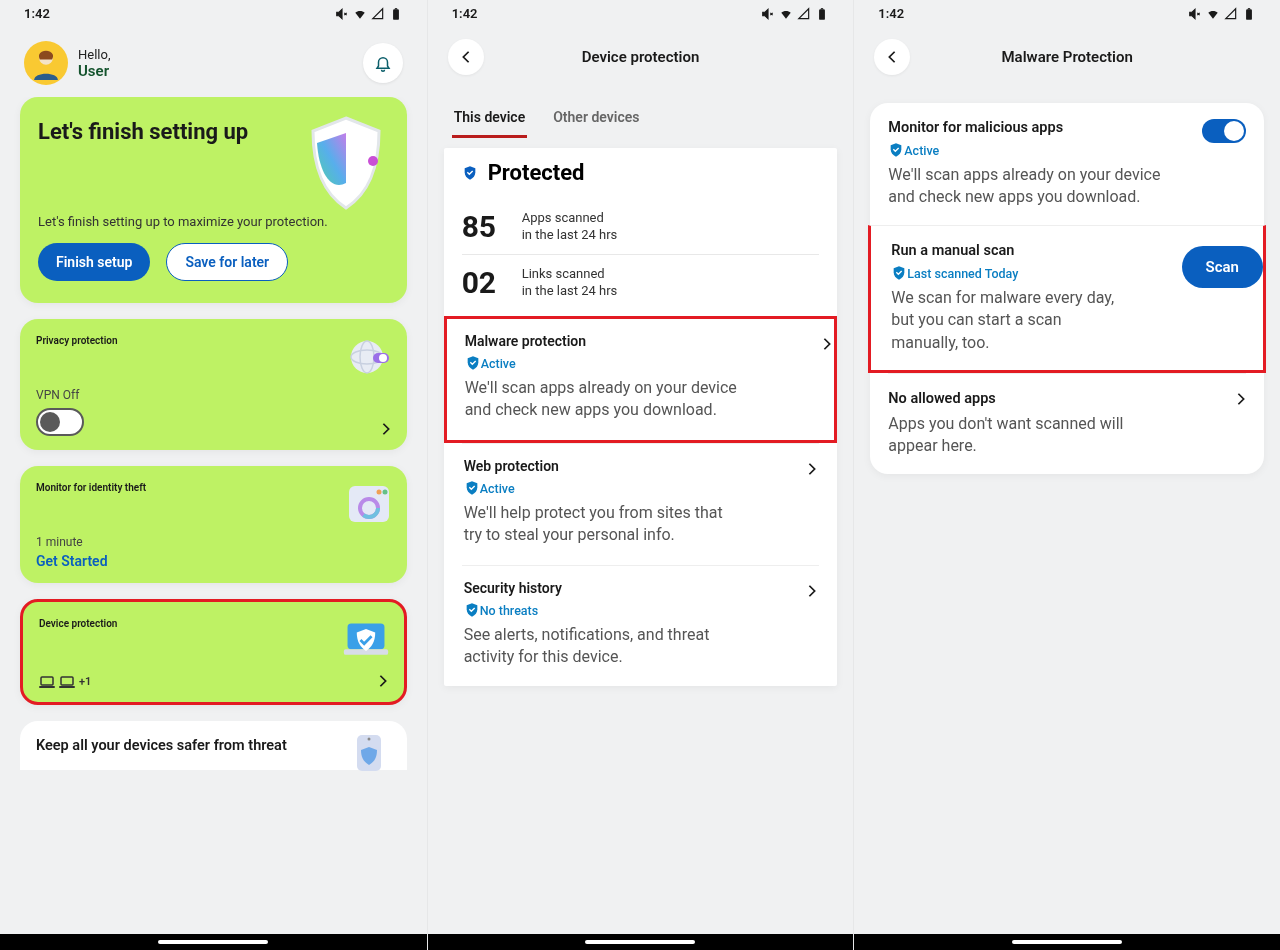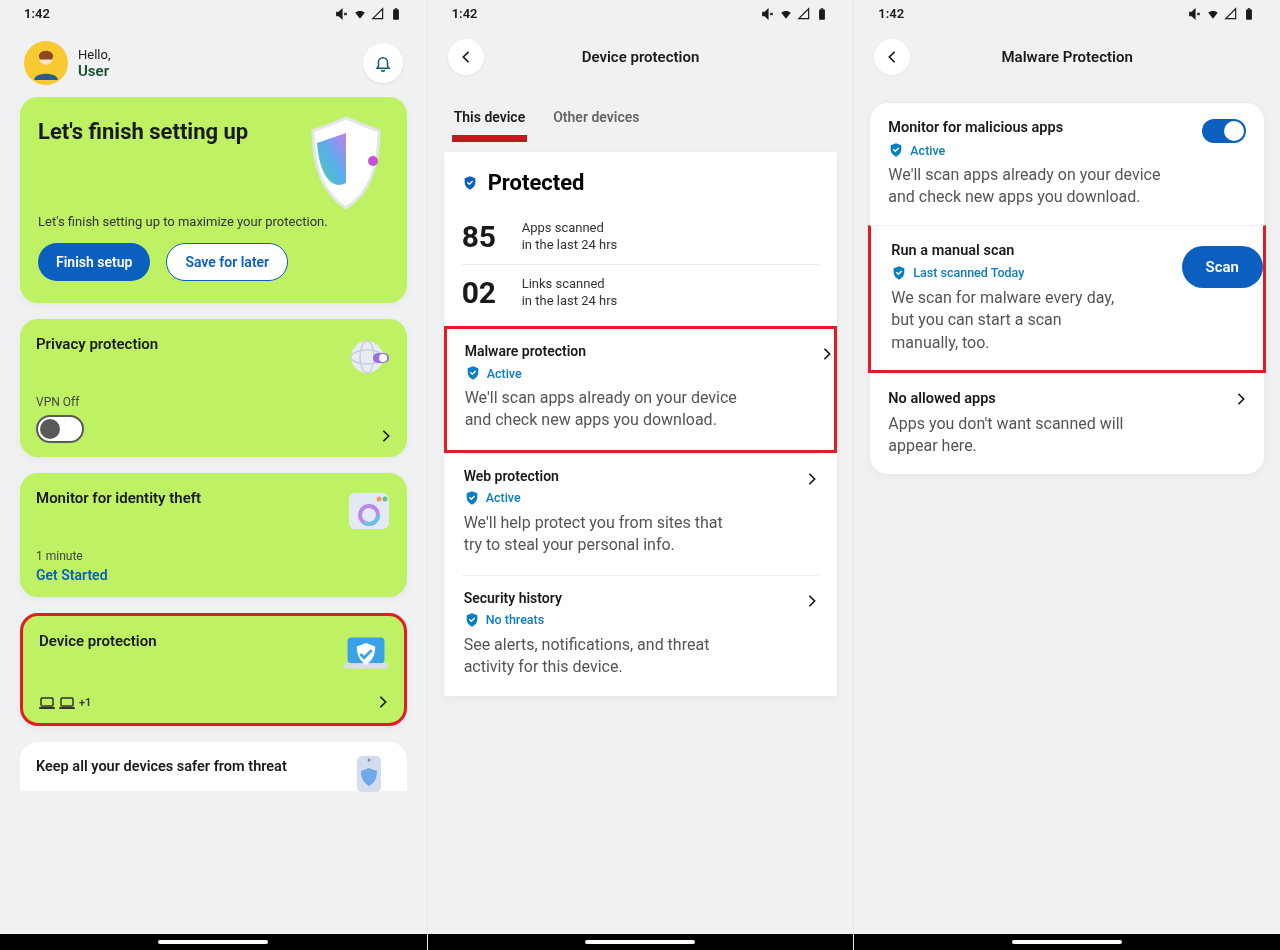--- a/index.html
+++ b/index.html
@@ -26,21 +26,21 @@
   .card { background: #bef264; border-radius: 18px; box-shadow: 0 2px 8px rgba(0,0,0,0.05); margin-bottom: 16px; padding: 22px 18px; position: relative; }
   .card-sm { padding: 16px 16px 14px; }
   .setup-card h1 { font-size: 22px; font-weight: 700; color: #1a1a1a; margin-bottom: 8px; }
   .setup-card .shield { position: absolute; right: 16px; top: 16px; width: 90px; height: 100px; }
   .setup-text { font-size: 13px; color: #333; margin-top: 70px; margin-bottom: 14px; }
   .btn-row { display: flex; gap: 16px; }
   .btn { border-radius: 999px; padding: 10px 18px; font-size: 14px; font-weight: 600; cursor: pointer; border: none; }
   .btn-primary { background: #0a5fbf; color: #fff; }
   .btn-outline { background: #fff; color: #0a5fbf; border: 1.5px solid #0a5fbf; }
 
-  .card-title { font-size: 15px; font-weight: 600; color: #1a1a1a; }
+  .card-title { font-size: 10px; font-weight: 600; color: #1a1a1a; }
   .card-icon { position: absolute; right: 14px; top: 14px; width: 48px; height: 48px; border-radius: 10px; display: flex; align-items: center; justify-content: center; }
   .vpn-sub { font-size: 12px; color: #444; margin-top: 42px; }
   .toggle-off { width: 48px; height: 28px; border-radius: 14px; border: 2px solid #5a5a5a; background: #fff; position: relative; margin-top: 6px; }
   .toggle-off::after { content: ''; position: absolute; left: 2px; top: 2px; width: 20px; height: 20px; border-radius: 50%; background: #5a5a5a; }
   .chev-br { position: absolute; right: 16px; bottom: 14px; }
   .sub-text { font-size: 12px; color: #444; margin-top: 42px; }
   .link-text { font-size: 14px; font-weight: 600; color: #0a5fbf; margin-top: 4px; }
 
   .highlight-box { border: 3px solid #e31b23; border-radius: 18px; }
   .device-icons { display: flex; align-items: center; gap: 4px; margin-top: 46px; font-size: 11px; color: #333; font-weight: 600; }
@@ -51,34 +51,34 @@
   .nav-pill { width: 110px; height: 4px; background: #fff; border-radius: 2px; }
 
   
   .page-header { display: flex; align-items: center; padding: 14px 20px; position: relative; }
   .back-btn { width: 36px; height: 36px; border-radius: 50%; background: #fff; display: flex; align-items: center; justify-content: center; cursor: pointer; box-shadow: 0 1px 3px rgba(0,0,0,0.06); }
   .page-title { position: absolute; left: 50%; transform: translateX(-50%); font-size: 15px; font-weight: 600; color: #1a1a1a; }
 
   
   .tabs { display: flex; gap: 24px; padding: 0 24px; margin-top: 10px; }
   .tab { font-size: 14px; font-weight: 600; color: #666; padding: 10px 2px; cursor: pointer; }
-  .tab.active { color: #1a1a1a; border-bottom: 7px solid #b91c1c; }
-
-  .status-card { background: #fff; border-radius: 2px; margin: 10px 16px 16px; box-shadow: 0 2px 8px rgba(0,0,0,0.05); padding: 18px 18px 0; }
+  .tab.active { color: #1a1a1a; border-bottom: 3px solid #b91c1c; }
+
+  .status-card { background: #fff; border-radius: 2px; margin: 10px 16px 16px; box-shadow: 0 2px 8px rgba(0,0,0,0.05); padding: 12px 18px 0; }
   .protected-row { display: flex; align-items: center; gap: 10px; margin-bottom: 14px; }
   .protected-row h2 { font-size: 22px; font-weight: 700; }
   .stat-row { display: flex; align-items: center; gap: 16px; padding: 10px 0; }
   .stat-row + .stat-row { border-top: 1px solid #e8e8e8; }
   .stat-num { font-size: 30px; font-weight: 700; color: #1a1a1a; min-width: 44px; }
   .stat-labels { font-size: 13px; color: #333; line-height: 1.3; }
 
   .section-block { padding: 14px 2px 18px; border-top: 1px solid #eee; position: relative; }
   .section-block:first-of-type { border-top: none; }
   .sec-title { font-size: 14px; font-weight: 600; color: #1a1a1a; margin-bottom: 6px; }
-  .status-line { display: flex; align-items: center; gap: 6px; font-size: 12.5px; color: #0a7ec2; font-weight: 500; margin-bottom: 6px; }
+  .status-line { display: flex; align-items: flex-end; gap: 0; font-size: 12.5px; color: #0a7ec2; font-weight: 500; margin-bottom: 6px; }
   .sec-desc { font-size: 16px; color: #555; line-height: 1.4; max-width: 280px; }
   .sec-chev { position: absolute; right: 2px; top: 18px; }
   .hl-red { border: 3px solid #e31b23; border-radius: 0; margin: 0 -18px; padding: 14px 18px 18px; }
 
   
   .s3-content { padding: 0 16px; }
   .s3-card { background: #fff; border-radius: 18px; box-shadow: 0 2px 8px rgba(0,0,0,0.05); margin-top: 14px; padding: 0 18px; }
   .s3-section { padding: 16px 0; position: relative; }
   .s3-section + .s3-section { border-top: 1px solid #eee; }
   .s3-title { font-size: 14.5px; font-weight: 600; color: #1a1a1a; margin-bottom: 6px; }

